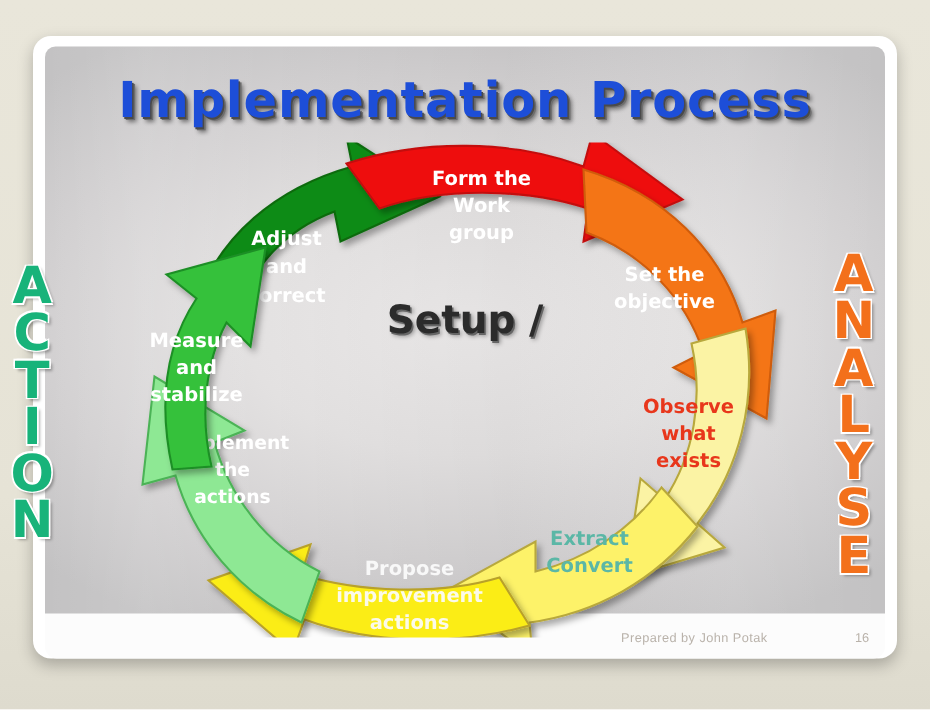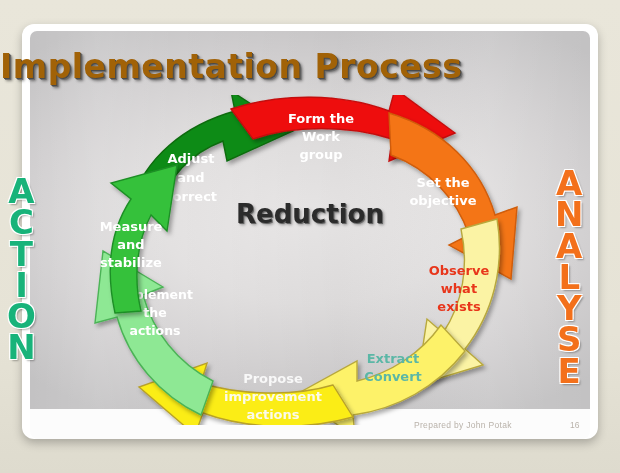--- a/index.html
+++ b/index.html
@@ -98,25 +98,26 @@
     font-size: 8.5px;
     color: #b9b2aa;
   }
 
   
   #title {
     position: absolute;
     left: 0;
     top: 47px;
     width: 620px;
+    text-align: center;
     font-family: "DejaVu Sans", sans-serif;
     font-weight: bold;
     font-size: 33px;
     letter-spacing: 0.5px;
-    color: #a16207;
+    color: #1d4ed8;
     text-shadow:
        1px 1px 0 #4a4a4a,
        2px 2px 0 #6e6e6e,
        3px 3px 3px rgba(0,0,0,0.45);
     white-space: nowrap;
   }
 
   
   .side-word {
     position: absolute;
@@ -303,20 +304,20 @@
     <g filter="url(#dropsh)">
       <path d="M 70,218 C 60,172 66,134 86,104 L 66,88 L 132,70 L 122,136 L 106,120
                C 92,146 88,182 96,216 Z" fill="#35c13a" stroke="#1e8f26" stroke-width="1.4"></path>
     </g>
     <text class="arrow-label lbl-white" x="86" y="136">Measure</text>
     <text class="arrow-label lbl-white" x="86" y="154">and</text>
     <text class="arrow-label lbl-white" x="86" y="172">stabilize</text>
   </svg>
 
   <div id="center-text">
-    <div>Reduction</div>
+    <div>Setup /</div>
   </div>
 
   <div id="footer-credit">Prepared by John Potak</div>
 
   <div id="footer-page">16</div>
 
 </div>
 
 </body></html>

